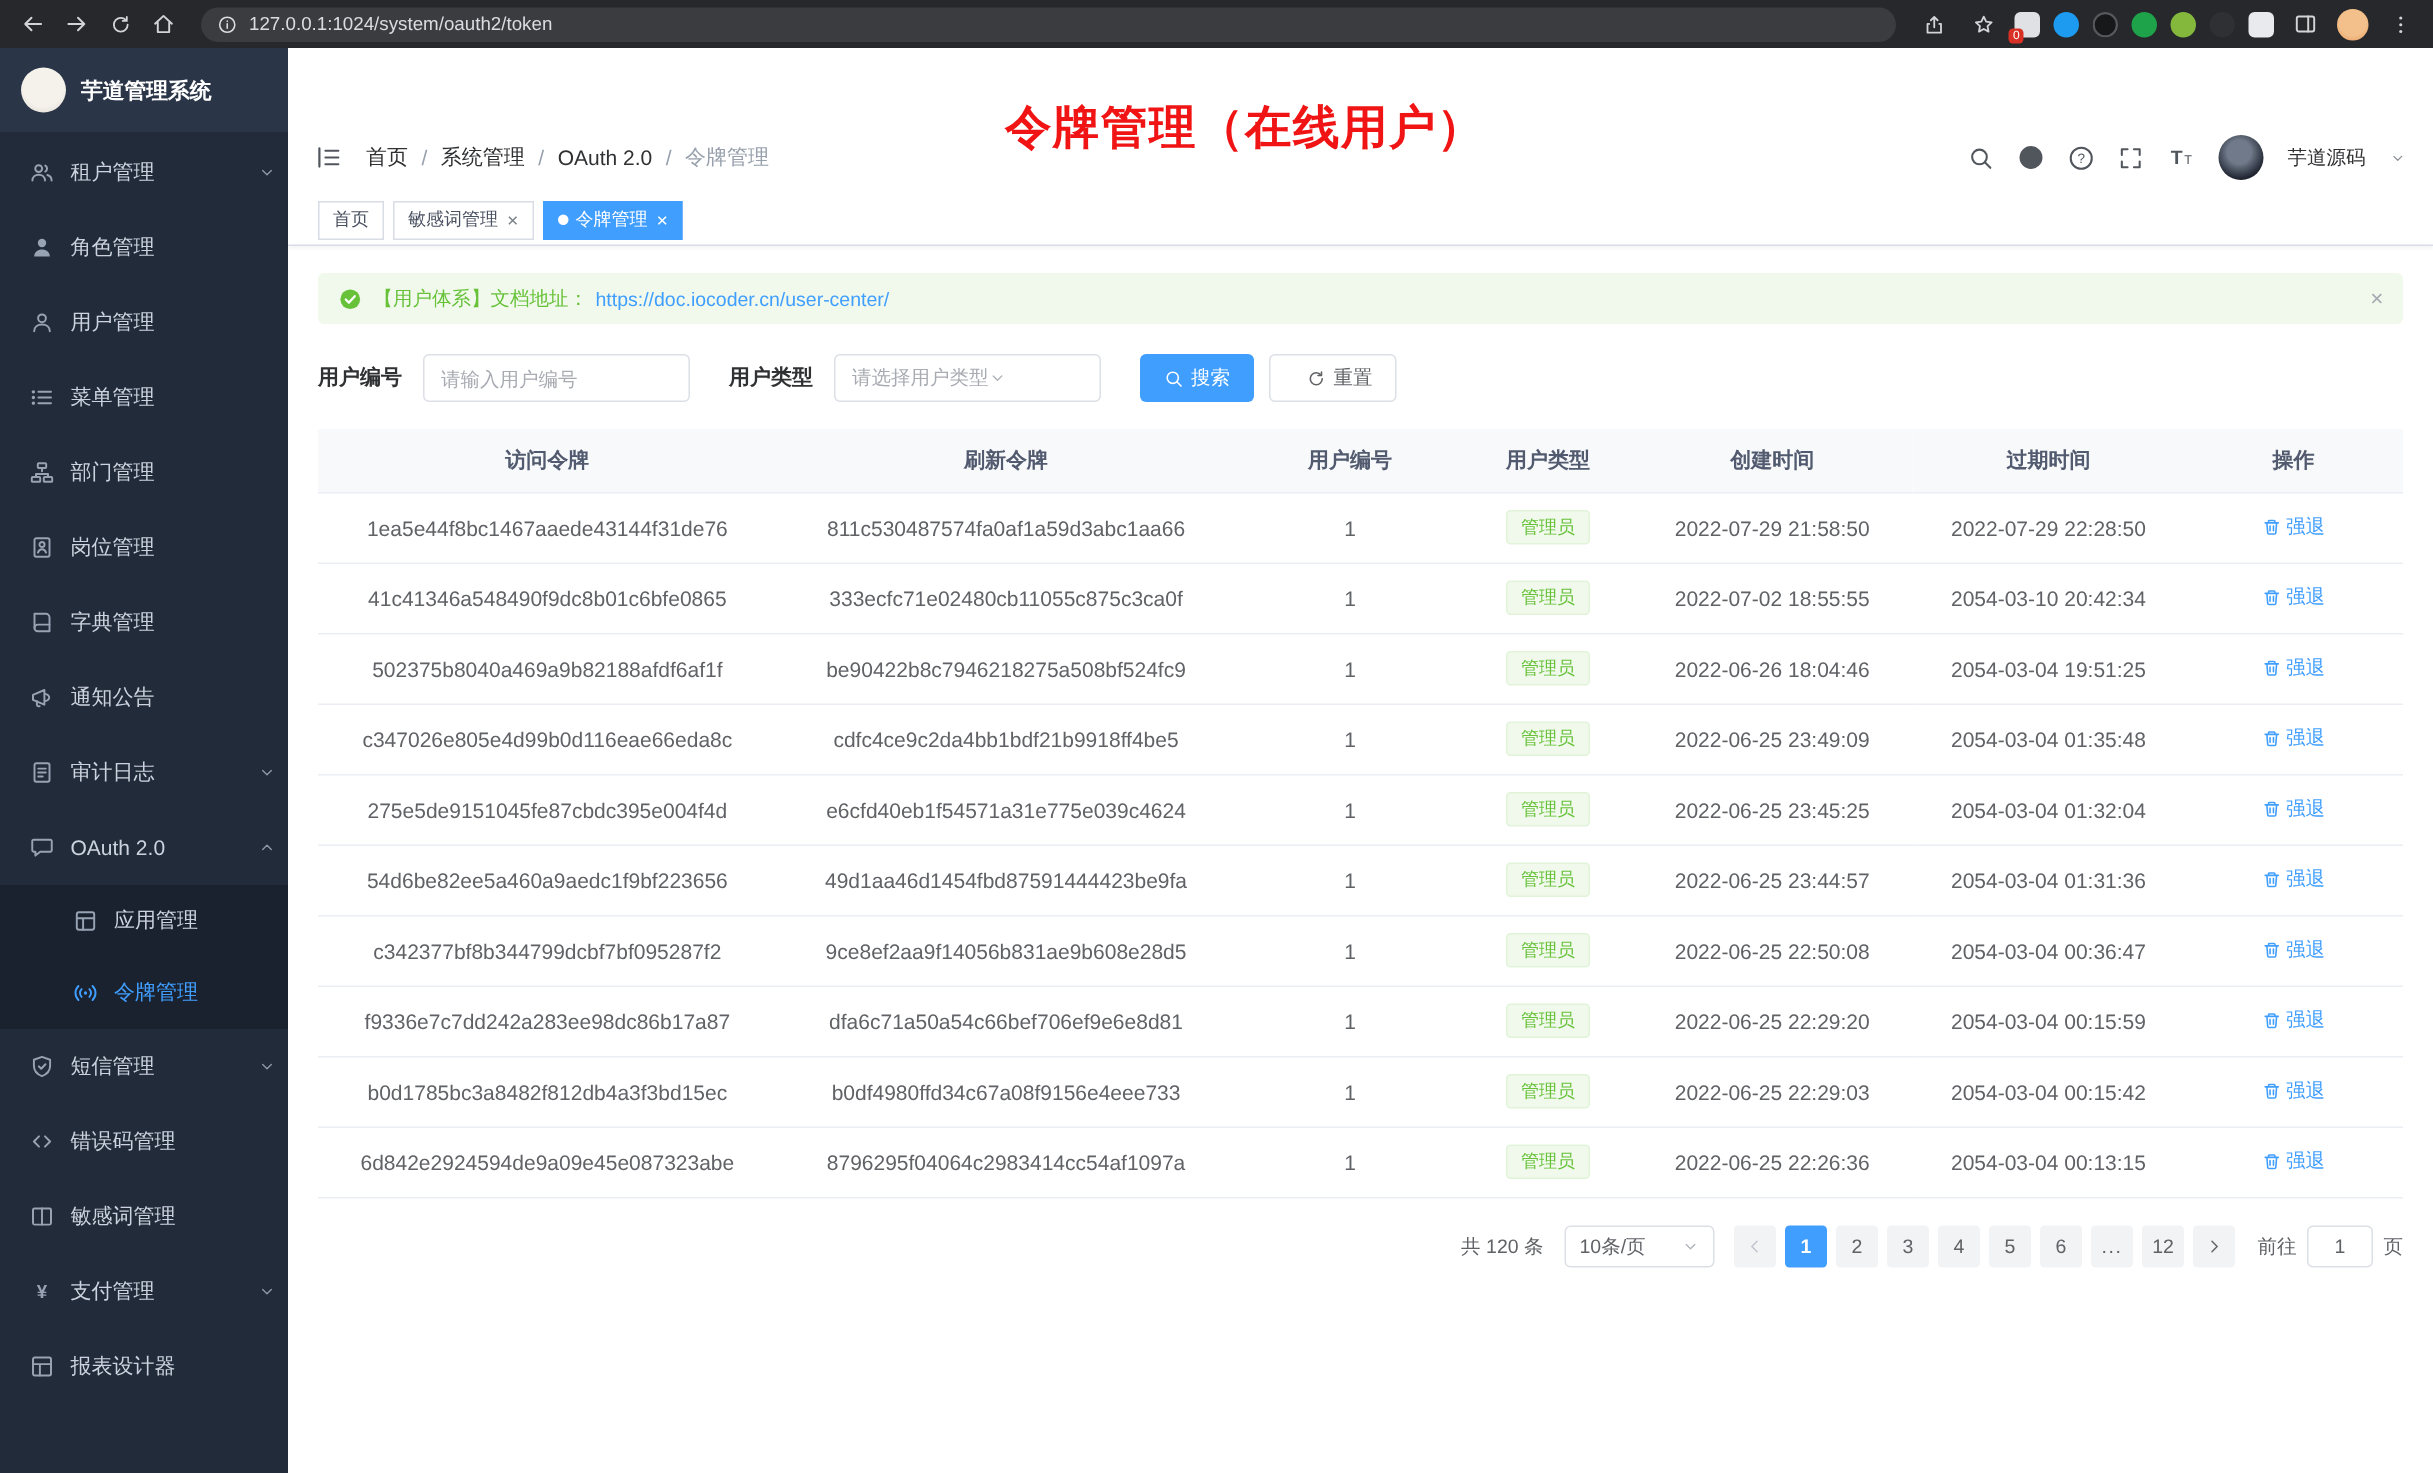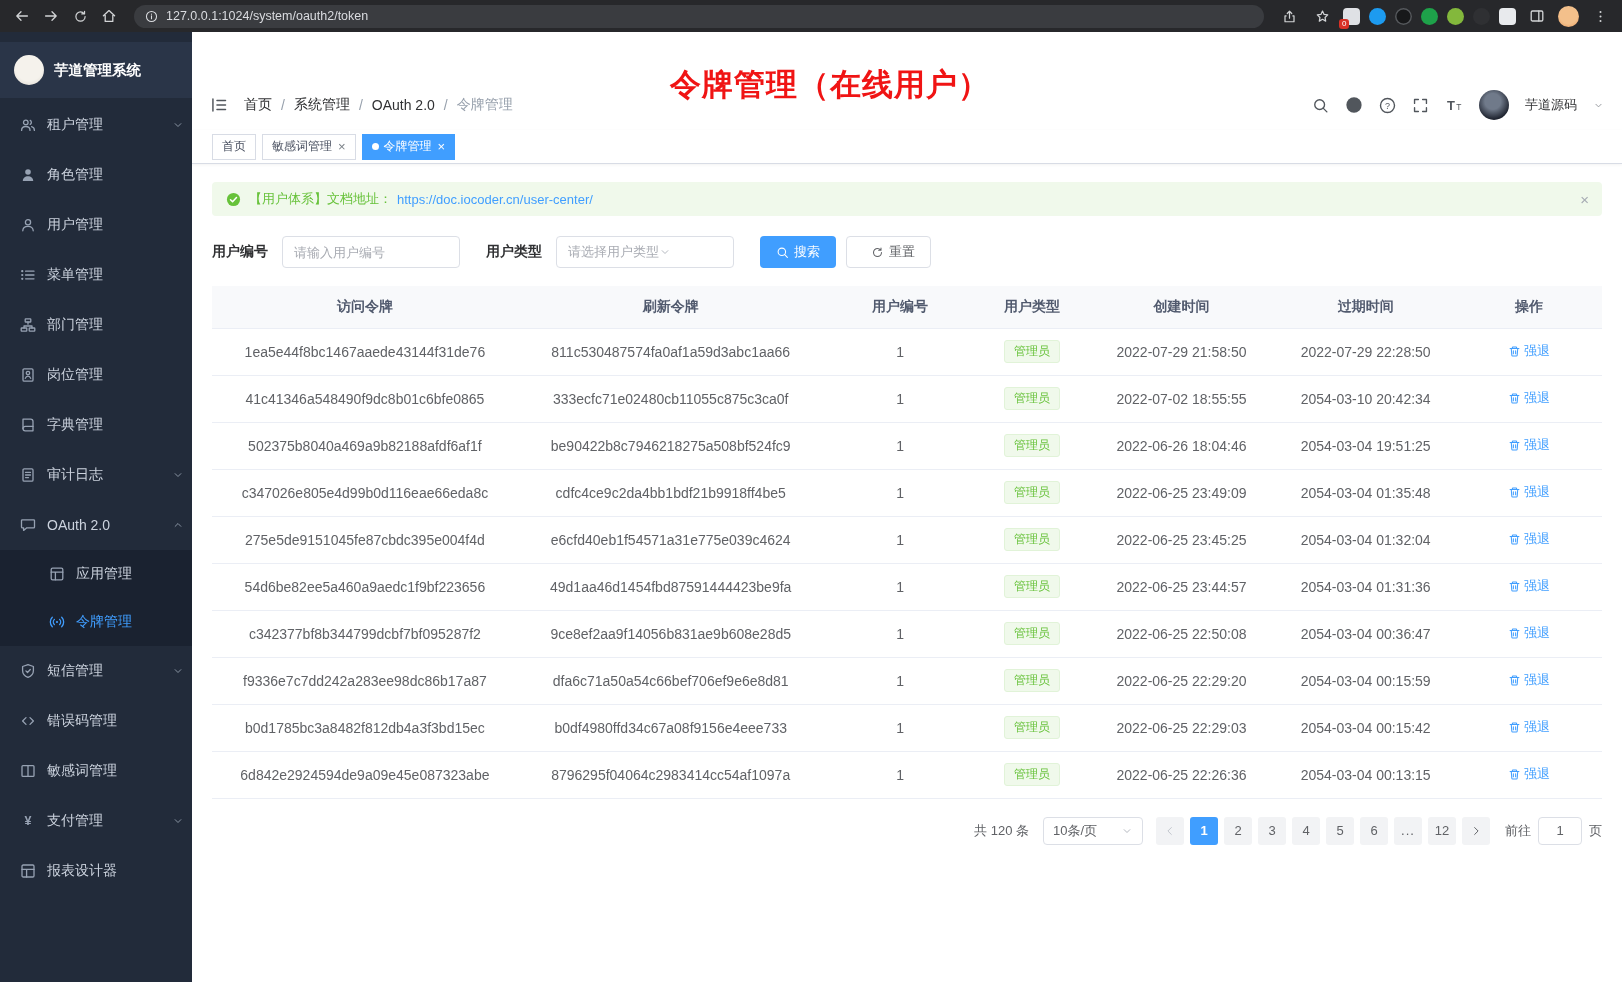--- a/index.html
+++ b/index.html
@@ -21,21 +21,21 @@
   .ext4 { background:#1ea24a; }
   .ext5 { background:#83b83c; }
   .ext6 { background:#2f3033; }
   .ext7 { background:#e8eaed; }
   .badge0 { position:absolute; bottom:-4px; left:-4px; background:#d93025; color:#fff; font-size:8px; padding:0 3px; border-radius:3px; line-height:10px; }
   .profile-dot { width:21px; height:21px; border-radius:50%; background:radial-gradient(circle at 50% 42%, #f3c08b 55%, #e8995c); flex-shrink:0; cursor:pointer; }
 
   
   .app { display:flex; height:950px; }
   .sidebar { width:192px; background:#222b3a; flex-shrink:0; display:flex; flex-direction:column; }
-  .logo { height:56px; background:#2a3548; display:flex; align-items:center; padding:0 14px; gap:10px;margin-top:10px; }
+  .logo { height:56px; background:#2a3548; display:flex; align-items:center; padding:0 14px; gap:10px; }
   .logo-avatar { width:30px; height:30px; border-radius:50%; background:radial-gradient(circle at 50% 42%, #f5f2ec 58%, #d9d4ca); flex-shrink:0; }
   .logo-title { color:#fff; font-size:14.5px; font-weight:700; white-space:nowrap; }
   .menu { flex:1; padding-top:2px; overflow:hidden; }
   .menu-item { height:50px; display:flex; align-items:center; padding:0 8px 0 20px; gap:11px; font-size:14px; color:#ccd3de; cursor:pointer; }
   .menu-item .menu-icon { color:#97a2b3; }
   .menu-item .menu-label { flex:1; white-space:nowrap; }
   .menu-item .menu-arrow { color:#8b96a5; }
   .menu-item.sub { background:#1a2230; padding-left:49px; height:48px; }
   .menu-item.active { color:#409eff; }
   .menu-item.active .menu-icon { color:#409eff; }
@@ -248,20 +248,29 @@
             <svg width="16" height="16" viewBox="0 0 16 16" fill="none" stroke="currentColor" stroke-width="1.3" stroke-linecap="round" stroke-linejoin="round">
               <path d="M3 2.2h7.6A2.4 2.4 0 0113 4.6v9.2H5.2A2.2 2.2 0 013 11.6z"></path>
               <path d="M3 11.6a2.2 2.2 0 012.2-2.2H13"></path>
             </svg>
           </span>
           <span class="menu-label">字典管理</span>
         </div>
         <div class="menu-item">
           <span class="icon menu-icon">
             <svg width="16" height="16" viewBox="0 0 16 16" fill="none" stroke="currentColor" stroke-width="1.3" stroke-linecap="round" stroke-linejoin="round">
+              <path d="M2 6.2v3.4l7.6 3.2V3zM9.6 5.4c1.9.4 3.2 1.3 3.2 2.6s-1.3 2.2-3.2 2.6"></path>
+              <path d="M4.6 10.4v2.4a1 1 0 001 1h.8"></path>
+            </svg>
+          </span>
+          <span class="menu-label">通知公告</span>
+        </div>
+        <div class="menu-item">
+          <span class="icon menu-icon">
+            <svg width="16" height="16" viewBox="0 0 16 16" fill="none" stroke="currentColor" stroke-width="1.3" stroke-linecap="round" stroke-linejoin="round">
               <rect x="3" y="1.8" width="10" height="12.4" rx="1.2"></rect>
               <path d="M5.5 5.4h5M5.5 8h5M5.5 10.6h3"></path>
             </svg>
           </span>
           <span class="menu-label">审计日志</span>
           <span class="icon menu-arrow">
             <svg width="12" height="12" viewBox="0 0 16 16" fill="none" stroke="currentColor" stroke-width="1.3" stroke-linecap="round" stroke-linejoin="round">
               <path d="M4.2 6.2L8 10l3.8-3.8"></path>
             </svg>
           </span>

